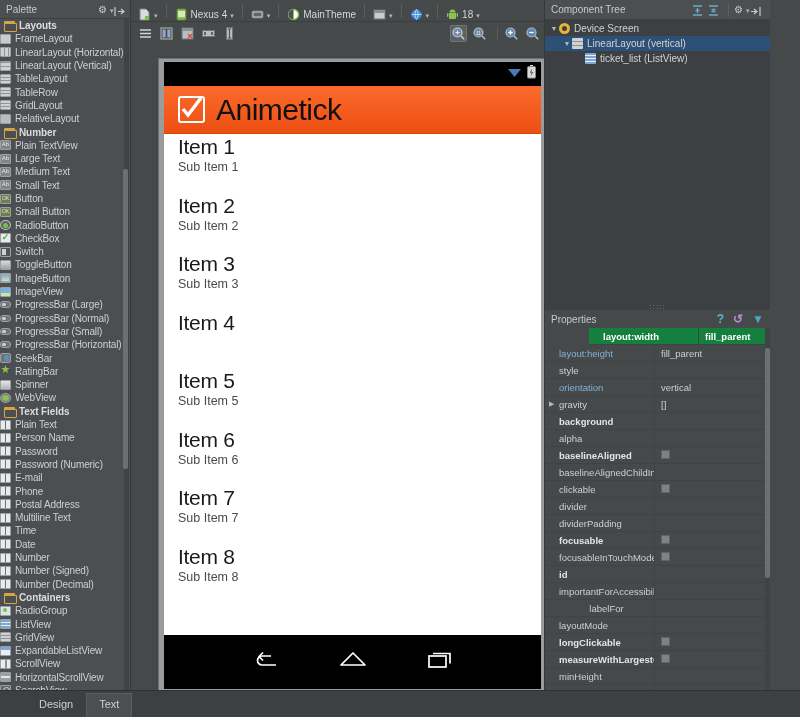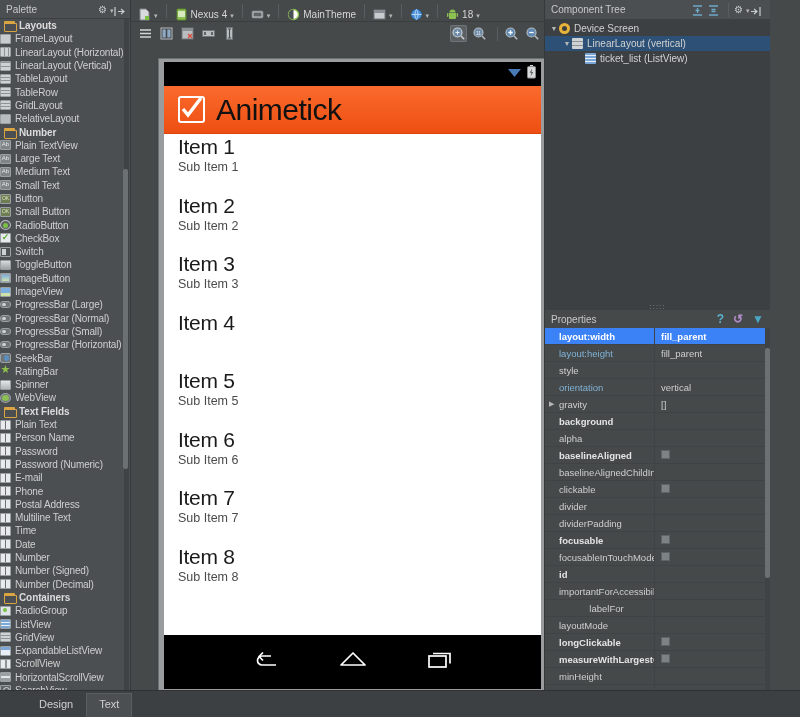--- a/index.html
+++ b/index.html
@@ -157,21 +157,21 @@
 
   #props{ position:absolute; left:0; top:310px; right:0; bottom:0; background:#45494a; }
   #props-grip{ position:absolute; top:-8px; left:0; right:0; height:8px; text-align:center;
     color:#8a8f91; font-size:8px; letter-spacing:1px; cursor:row-resize; }
   #props-header{ height:18px; display:flex; align-items:center; padding:0 6px;
     background:#45494a; }
   #props-header .title{ font-size:10px; color:#c8c8c8; flex:1; }
   .ph-ico{ font-size:12px; margin-left:9px; cursor:pointer; font-weight:bold; }
   #props-table{ position:absolute; top:18px; left:0; right:0; bottom:0; overflow:hidden; }
   .prow{ display:flex; height:17px; align-items:center; border-bottom:1px solid #3f4345; }
-  .prow.sel{ background:#3b82f6; }
+  .prow.sel{ background:#15803d;margin-left:44px; }
   .pname{ width:110px; padding-left:14px; font-size:9.5px; color:#cfcfcf;
     white-space:nowrap; overflow:hidden; border-right:1px solid #3f4345; height:17px;
     line-height:17px; }
   .prow.sel .pname{ color:#fff; font-weight:bold; }
   .pname.b{ font-weight:bold; color:#e4e4e4; }
   .pname.blue{ color:#81b3d8; }
   .pval{ flex:1; padding-left:6px; font-size:9.5px; color:#cfcfcf; white-space:nowrap;
     overflow:hidden; height:17px; line-height:17px; }
   .prow.sel .pval{ color:#fff; font-weight:bold; }
   .pexp{ position:absolute; left:4px; font-size:7px; color:#b6b6b6; }

